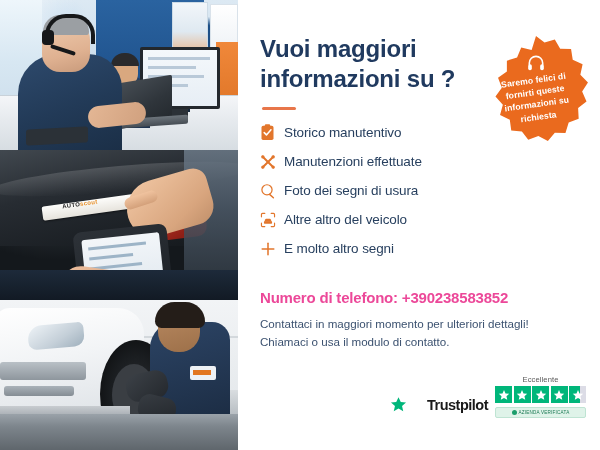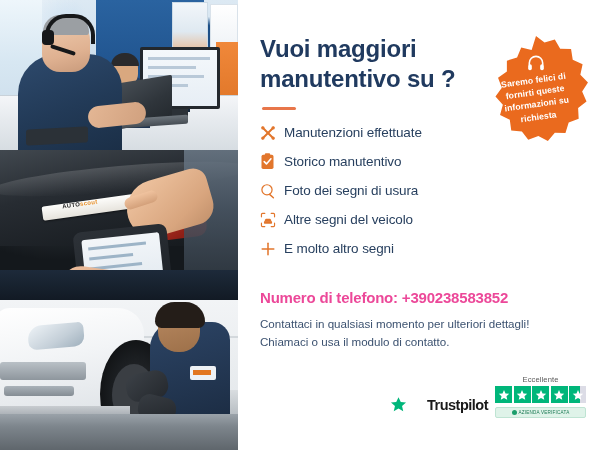--- a/index.html
+++ b/index.html
@@ -576,102 +576,102 @@
       <div class="lift-top"></div>
       <div class="lift"></div>
     </div>
 
   </div>
 
   <div class="content">
 
     <div class="headline">
       <span>Vuoi maggiori</span><br>
-      <span>manutentivo su ?</span>
+      <span>informazioni su ?</span>
     </div>
 
     <div class="rule"></div>
 
     <div class="badge">
       <div class="burst"></div>
       <svg class="headset-ico" viewBox="0 0 24 24" fill="none" stroke="#ffffff" stroke-width="1.9" stroke-linecap="round">
         <path d="M4 14v-2a8 8 0 0 1 16 0v2"></path>
         <rect x="2.6" y="13.4" width="4.4" height="7.2" rx="2.1" fill="#ffffff" stroke="none"></rect>
         <rect x="17" y="13.4" width="4.4" height="7.2" rx="2.1" fill="#ffffff" stroke="none"></rect>
       </svg>
       <div class="badge-text">Saremo felici di fornirti queste informazioni su richiesta</div>
     </div>
 
     <ul class="features">
+
+      <li>
+        <span class="feat-ico">
+          <svg width="15" height="17" viewBox="0 0 20 22">
+            <rect x="2" y="2" width="16" height="19" rx="2.2" fill="#e2762c"></rect>
+            <rect x="6.5" y="0" width="7" height="4" rx="1.3" fill="#e2762c"></rect>
+            <path d="M5.6 11.2 L8.6 14.2 L14.6 7.4" fill="none" stroke="#ffffff" stroke-width="2.1" stroke-linecap="round" stroke-linejoin="round"></path>
+          </svg>
+        </span>
+        <span class="feat-label">Storico manutentivo</span>
+      </li>
 
       <li>
         <span class="feat-ico">
           <svg width="16" height="16" viewBox="0 0 22 22">
             <path d="M3.4 3.4 L18.6 18.6" stroke="#e2762c" stroke-width="2.7" stroke-linecap="round"></path>
             <path d="M18.6 3.4 L3.4 18.6" stroke="#e2762c" stroke-width="2.7" stroke-linecap="round"></path>
             <circle cx="4" cy="4" r="2.3" fill="#e2762c"></circle>
             <circle cx="18" cy="18" r="2.3" fill="#e2762c"></circle>
             <circle cx="18" cy="4" r="2.3" fill="#e2762c"></circle>
             <circle cx="4" cy="18" r="2.3" fill="#e2762c"></circle>
           </svg>
         </span>
         <span class="feat-label">Manutenzioni effettuate</span>
       </li>
 
       <li>
         <span class="feat-ico">
-          <svg width="15" height="17" viewBox="0 0 20 22">
-            <rect x="2" y="2" width="16" height="19" rx="2.2" fill="#e2762c"></rect>
-            <rect x="6.5" y="0" width="7" height="4" rx="1.3" fill="#e2762c"></rect>
-            <path d="M5.6 11.2 L8.6 14.2 L14.6 7.4" fill="none" stroke="#ffffff" stroke-width="2.1" stroke-linecap="round" stroke-linejoin="round"></path>
-          </svg>
-        </span>
-        <span class="feat-label">Storico manutentivo</span>
-      </li>
-
-      <li>
-        <span class="feat-ico">
           <svg width="16" height="16" viewBox="0 0 22 22" fill="none">
             <circle cx="9.6" cy="9.4" r="7" stroke="#e2762c" stroke-width="1.7"></circle>
             <path d="M13.2 15.6 L18.4 20.2" stroke="#e2762c" stroke-width="2" stroke-linecap="round"></path>
           </svg>
         </span>
         <span class="feat-label">Foto dei segni di usura</span>
       </li>
 
       <li>
         <span class="feat-ico">
           <svg width="16" height="16" viewBox="0 0 22 22" fill="none" stroke="#e2762c" stroke-width="1.6" stroke-linecap="round">
             <path d="M2 6.6 V3.4 A1.4 1.4 0 0 1 3.4 2 H6.6"></path>
             <path d="M15.4 2 H18.6 A1.4 1.4 0 0 1 20 3.4 V6.6"></path>
             <path d="M20 15.4 V18.6 A1.4 1.4 0 0 1 18.6 20 H15.4"></path>
             <path d="M6.6 20 H3.4 A1.4 1.4 0 0 1 2 18.6 V15.4"></path>
             <path d="M6 13.4 L7.1 10.2 A1.5 1.5 0 0 1 8.5 9.2 H13.5 A1.5 1.5 0 0 1 14.9 10.2 L16 13.4" fill="#e2762c" stroke="none"></path>
             <rect x="5.4" y="12.8" width="11.2" height="3.4" rx="1" fill="#e2762c" stroke="none"></rect>
           </svg>
         </span>
-        <span class="feat-label">Altre segni del veicolo</span>
+        <span class="feat-label">Altre altro del veicolo</span>
       </li>
 
       <li>
         <span class="feat-ico">
           <svg width="16" height="16" viewBox="0 0 22 22">
             <path d="M11 3 V19" stroke="#e2762c" stroke-width="2.1" stroke-linecap="round"></path>
             <path d="M3 11 H19" stroke="#e2762c" stroke-width="2.1" stroke-linecap="round"></path>
           </svg>
         </span>
         <span class="feat-label">E molto altro segni</span>
       </li>
 
     </ul>
 
     <div class="phone-line">Numero di telefono: +390238583852</div>
 
     <div class="sub-line">
-      <span>Contattaci in qualsiasi momento per ulteriori dettagli!</span><br>
+      <span>Contattaci in maggiori momento per ulteriori dettagli!</span><br>
       <span>Chiamaci o usa il modulo di contatto.</span>
     </div>
 
     <div class="tp-wrap">
       <div class="tp-logo">
         <svg width="17" height="17" viewBox="0 0 24 24">
           <path d="M12 1.6 L15.2 8.6 L22.6 9.3 L17 14.2 L18.7 21.6 L12 17.7 L5.3 21.6 L7 14.2 L1.4 9.3 L8.8 8.6 Z" fill="#00b67a"></path>
         </svg>
         <span class="tp-name">Trustpilot</span>
       </div>

